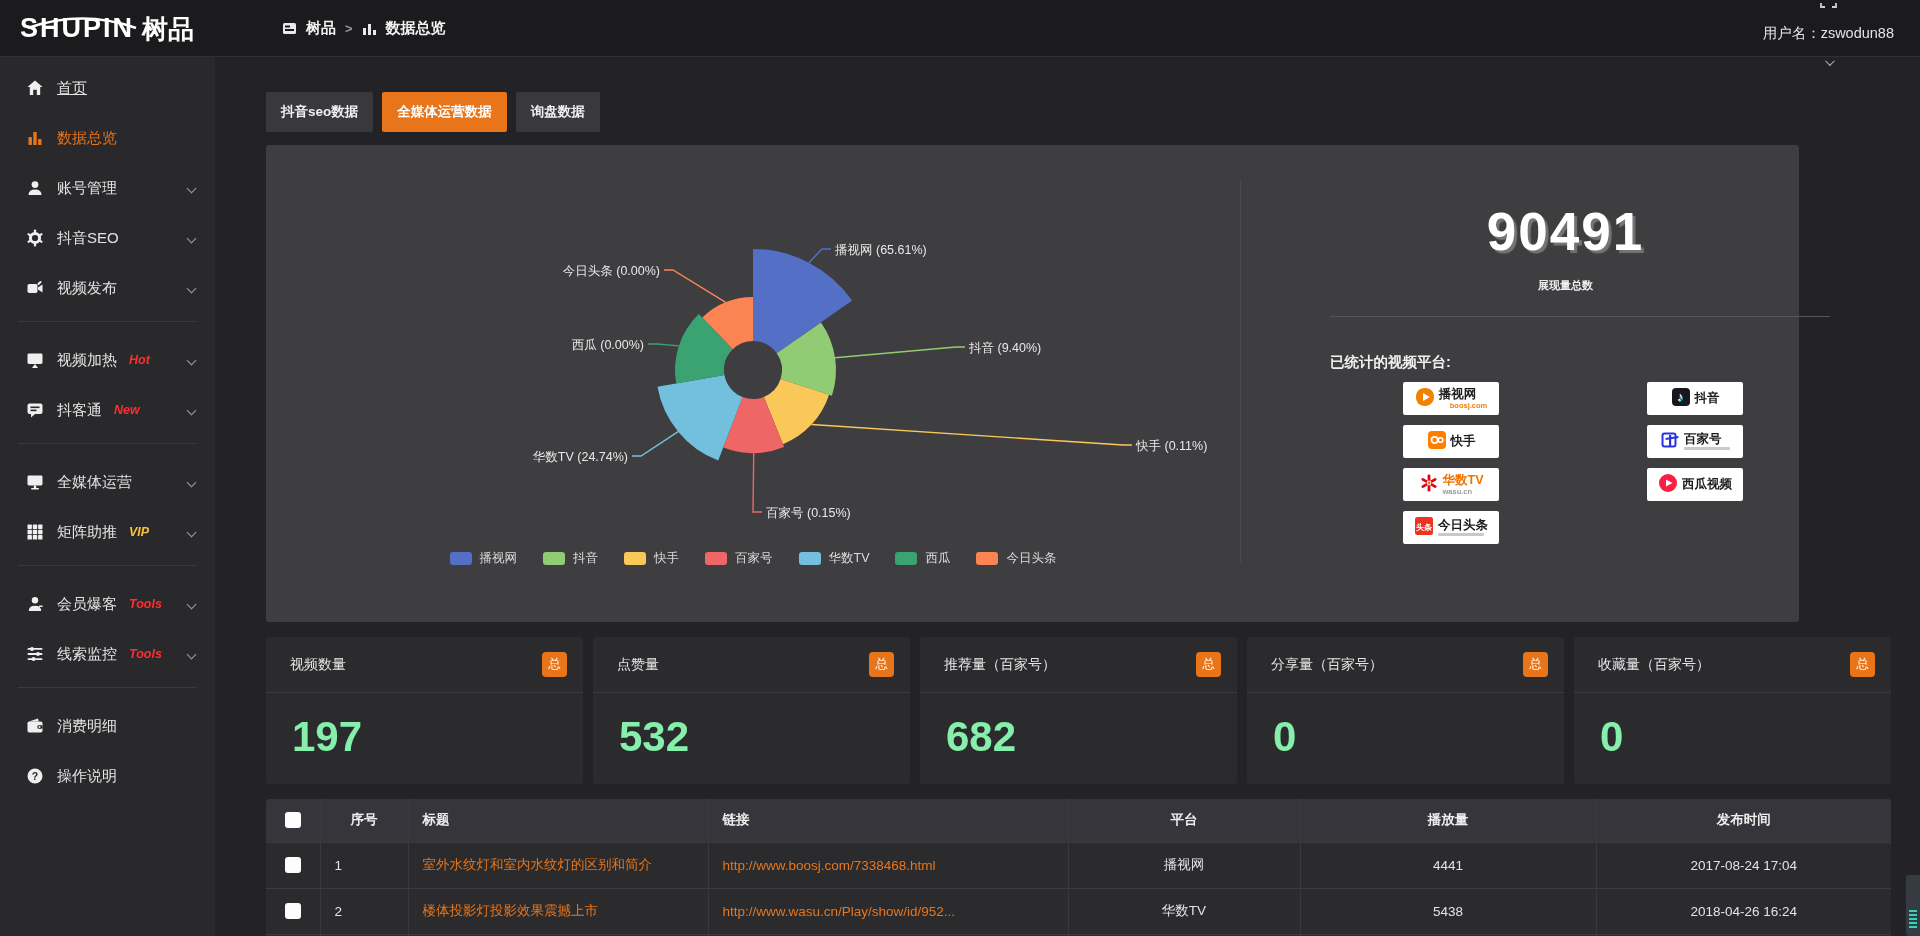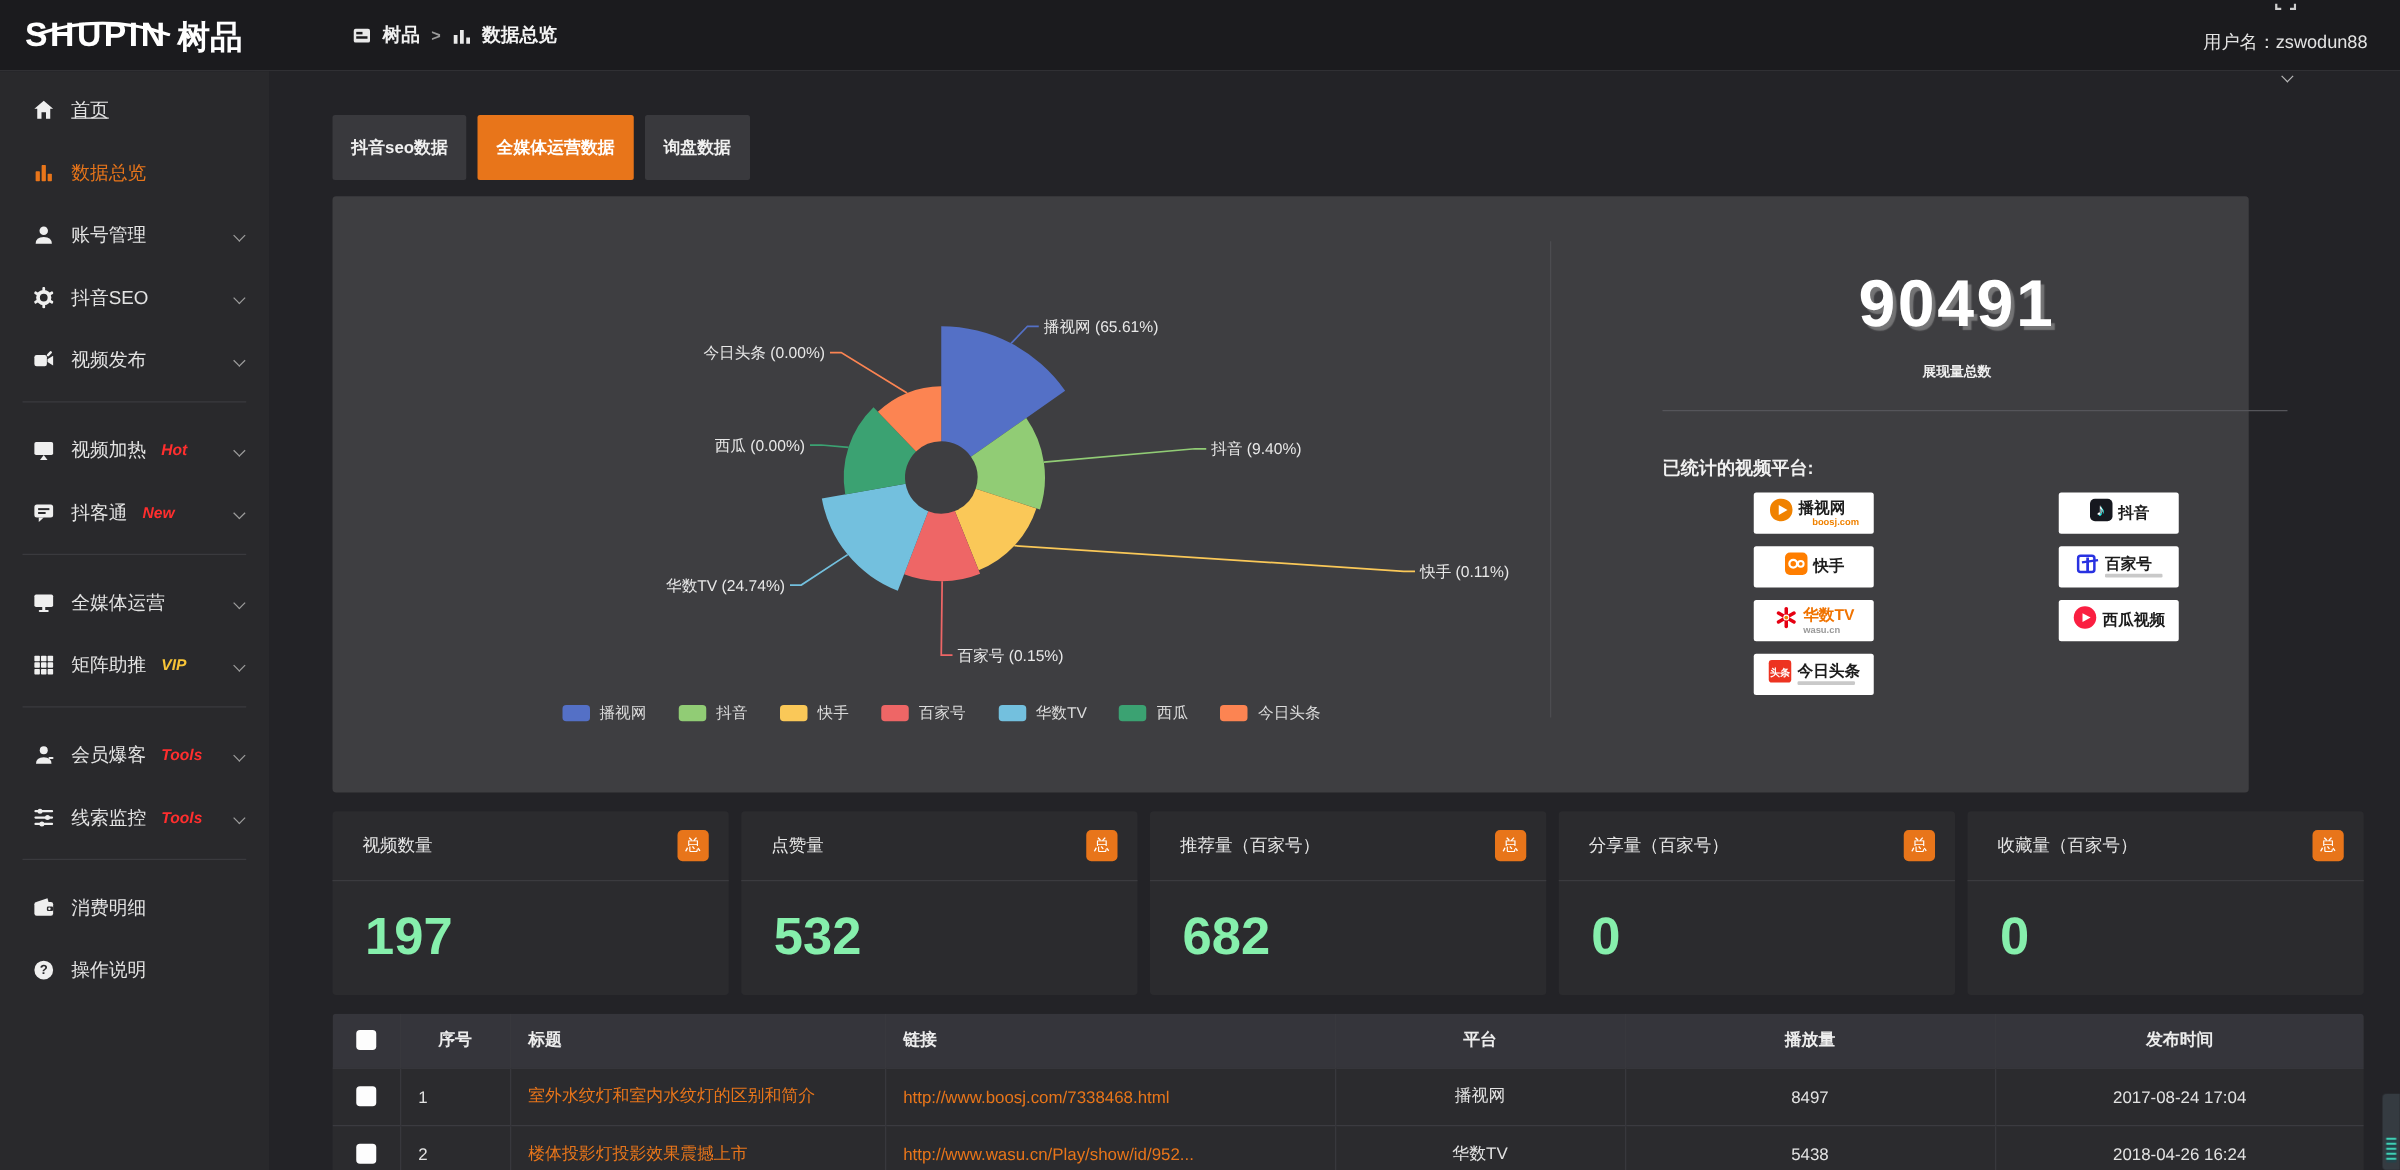--- a/index.html
+++ b/index.html
@@ -26,21 +26,21 @@
   .side-item .icon { width:18px; height:18px; margin-right:13px; flex:0 0 18px; }
   .side-item.active { color:#e8751a; }
   .side-badge { font-size:12.5px; font-weight:bold; font-style:italic; margin-left:12px; }
   .side-chev { position:absolute; right:20px; width:7px; height:7px;
                border-right:1.5px solid #9d9d9d; border-bottom:1.5px solid #9d9d9d; transform:rotate(45deg); }
   .side-divider { height:1px; background:#3a3a3e; margin:8px 18px 13px 18px; }
 
   
   .main { margin-left:215px; padding:92px 29px 0 51px; width:1705px; }
   .tabs { display:flex; gap:9px; }
-  .tab { height:52px; padding:0 15px; display:flex; align-items:center; background:#39393d;
+  .tab { height:40px; padding:0 15px; display:flex; align-items:center; background:#39393d;
          color:#f0f0f0; font-size:13.5px; font-weight:bold; border-radius:2px; cursor:pointer; }
   .tab.active { background:#e8751a; color:#fff; }
 
   .panel { position:relative; margin-top:13px; width:1533px; height:477px; background:#3e3e41; border-radius:3px; }
   .panel-divider { position:absolute; left:974px; top:36px; bottom:60px; width:1px; background:#4c4c50; }
   .chart-svg { position:absolute; left:0; top:0; }
   .legend { position:absolute; left:0; top:405px; width:974px; display:flex; justify-content:center; gap:26px; }
   .legend-item { display:flex; align-items:center; gap:8px; font-size:12.5px; color:#dcdcdc; cursor:pointer; }
   .legend-swatch { width:22px; height:13px; border-radius:3px; }
 
@@ -465,21 +465,21 @@
             <td>发布时间</td>
           </tr>
         </thead>
         <tbody>
           <tr>
             <td><span class="cbx"></span></td>
             <td class="l">1</td>
             <td class="l orange">室外水纹灯和室内水纹灯的区别和简介</td>
             <td class="l orange">http://www.boosj.com/7338468.html</td>
             <td class="">播视网</td>
-            <td class="">8497</td>
+            <td class="">4441</td>
             <td class="">2017-08-24 17:04</td>
           </tr>
           <tr>
             <td><span class="cbx"></span></td>
             <td class="l">2</td>
             <td class="l orange">楼体投影灯投影效果震撼上市</td>
             <td class="l orange">http://www.wasu.cn/Play/show/id/952...</td>
             <td class="">华数TV</td>
             <td class="">5438</td>
             <td class="">2018-04-26 16:24</td>

